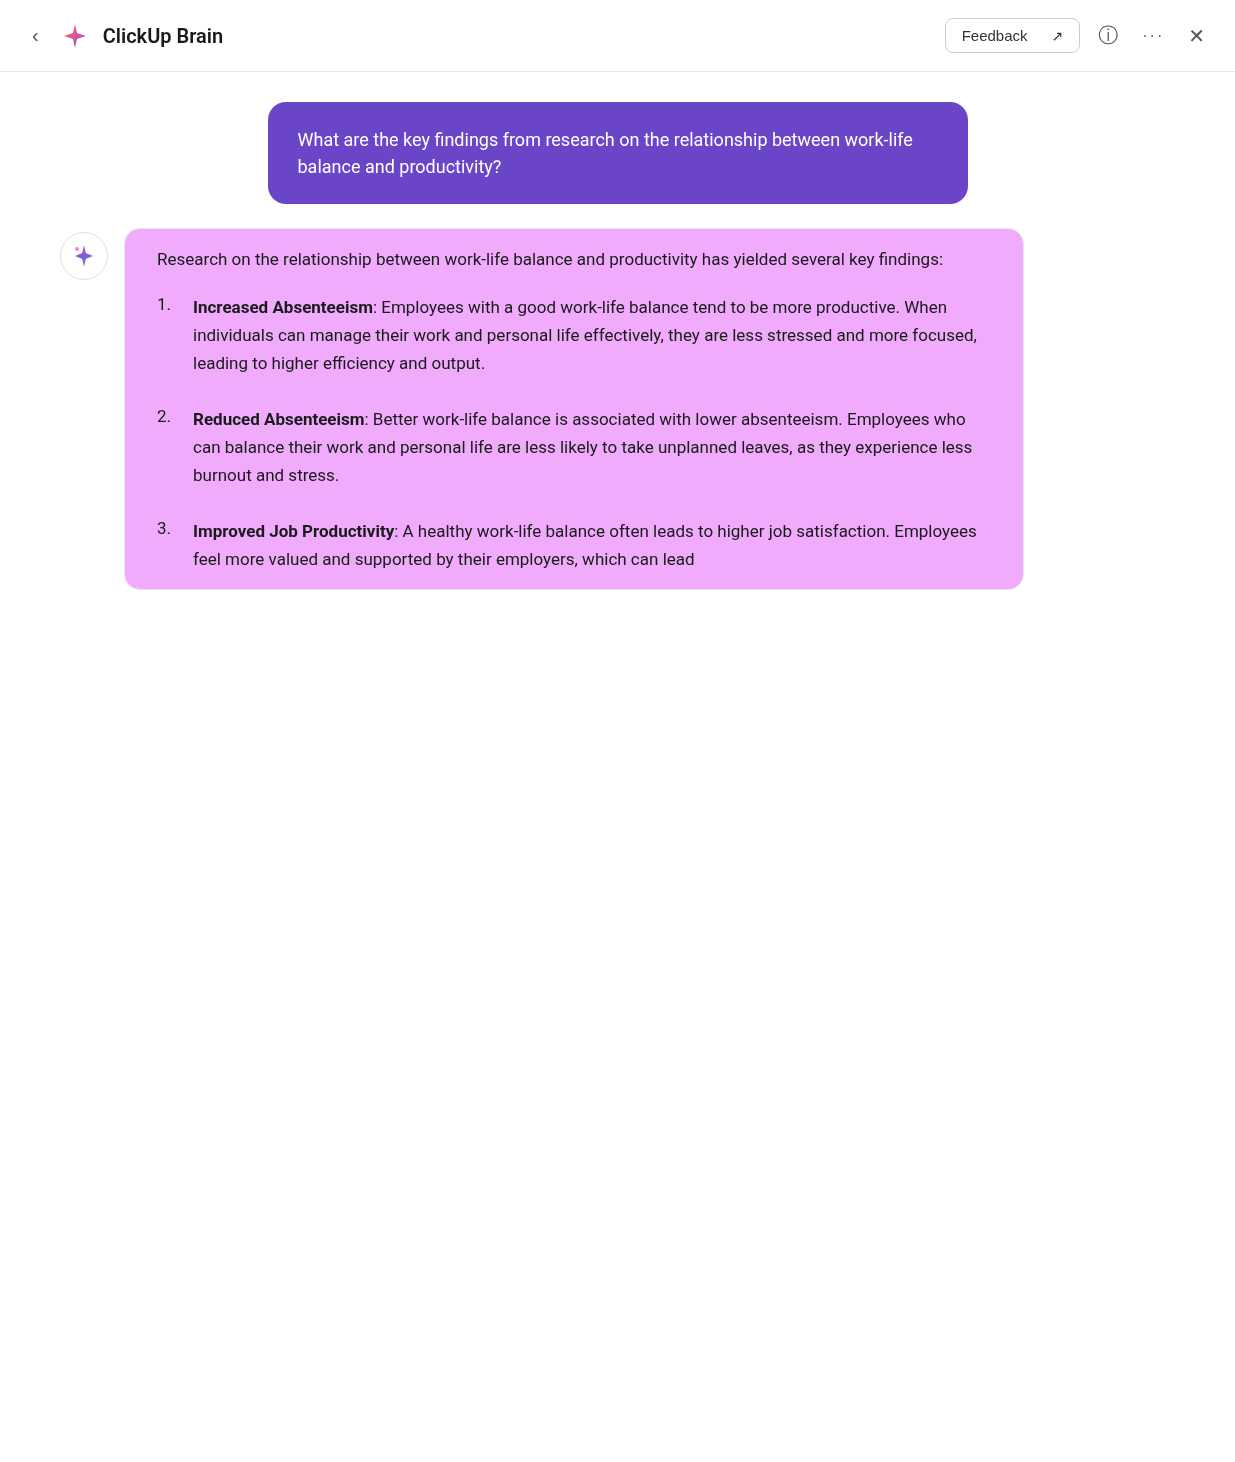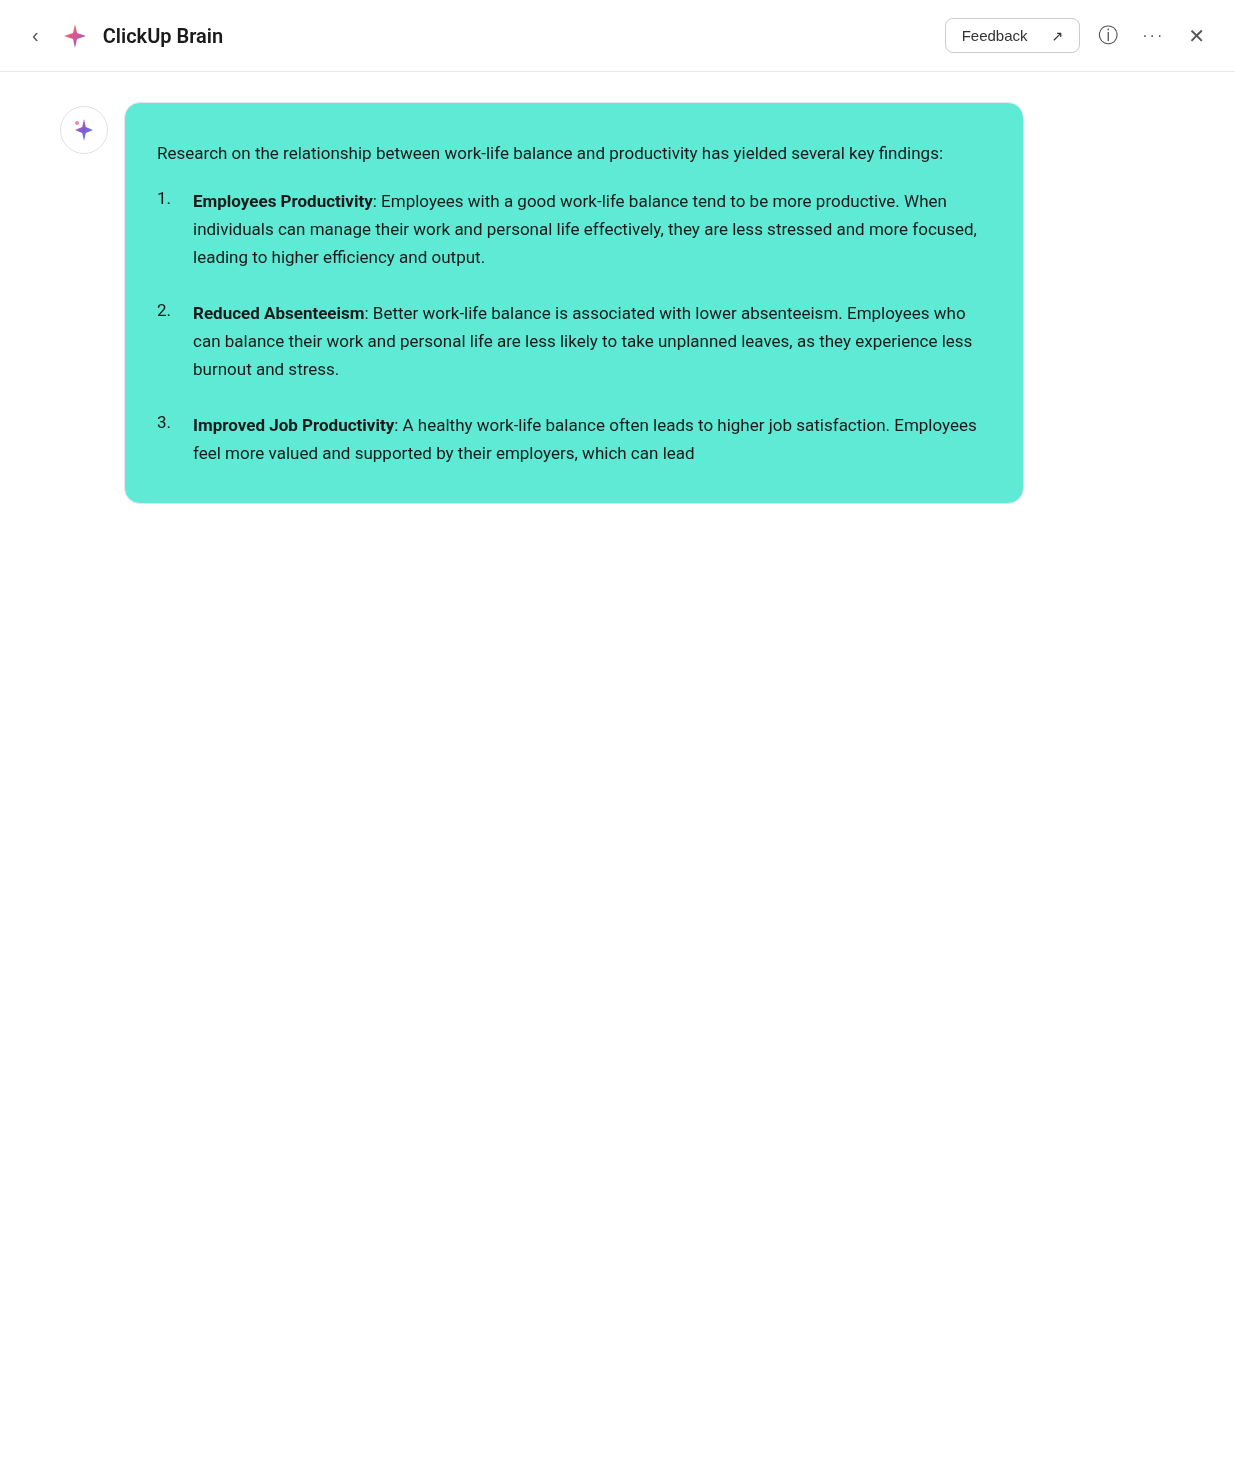--- a/index.html
+++ b/index.html
@@ -160,24 +160,24 @@
       border: 1.5px solid #e0e0e0;
       display: flex;
       align-items: center;
       justify-content: center;
       flex-shrink: 0;
       background: #ffffff;
       margin-top: 4px;
     }
 
     .ai-response-card {
-      background: #5eead4;
+      background: #f0abfc;
       border: 1px solid #e8e3f5;
       border-radius: 16px;
-      padding: 36px 32px;
+      padding: 16px 32px;
       flex: 1;
       max-width: 900px;
     }
 
     .ai-intro {
       margin-bottom: 20px;
       font-size: 17px;
       line-height: 1.65;
       color: #1a1a1a;
     }
@@ -308,20 +308,25 @@
       </button>
       <button class="icon-button">
         <span>✕</span>
       </button>
     </div>
   </div>
 
   <div class="main-content">
     <div class="chat-area">
 
+      <div class="user-message-wrapper">
+        <div class="user-message">
+          <span>What are the key findings from research on the relationship between work-life balance and productivity?</span>
+        </div>
+      </div>
 
       <div class="ai-response-wrapper">
         <div class="ai-avatar">
           <svg class="sparkle-svg" viewBox="0 0 28 28" fill="none" xmlns="http://www.w3.org/2000/svg">
             <path d="M14 3 L15.8 11 L23 14 L15.8 17 L14 25 L12.2 17 L5 14 L12.2 11 Z" fill="url(#sparkleGrad)"></path>
             <circle cx="7" cy="7" r="2" fill="#e8558a" opacity="0.7"></circle>
             <defs>
               <linearGradient id="sparkleGrad" x1="5" y1="3" x2="23" y2="25" gradientUnits="userSpaceOnUse">
                 <stop offset="0%" stop-color="#e8558a"></stop>
                 <stop offset="50%" stop-color="#7b5cdb"></stop>
@@ -332,21 +337,21 @@
         </div>
 
         <div class="ai-response-card">
           <p class="ai-intro">Research on the relationship between work-life balance and productivity has yielded several key findings:</p>
 
           <ol class="findings-list">
 
             <li class="finding-item">
               <span class="finding-number">1.</span>
               <span class="finding-content">
-                <strong>Employees Productivity</strong><span>: Employees with a good work-life balance tend to be more productive. When individuals can manage their work and personal life effectively, they are less stressed and more focused, leading to higher efficiency and output.</span>
+                <strong>Increased Absenteeism</strong><span>: Employees with a good work-life balance tend to be more productive. When individuals can manage their work and personal life effectively, they are less stressed and more focused, leading to higher efficiency and output.</span>
               </span>
             </li>
 
             <li class="finding-item">
               <span class="finding-number">2.</span>
               <span class="finding-content">
                 <strong>Reduced Absenteeism</strong><span>: Better work-life balance is associated with lower absenteeism. Employees who can balance their work and personal life are less likely to take unplanned leaves, as they experience less burnout and stress.</span>
               </span>
             </li>
 

